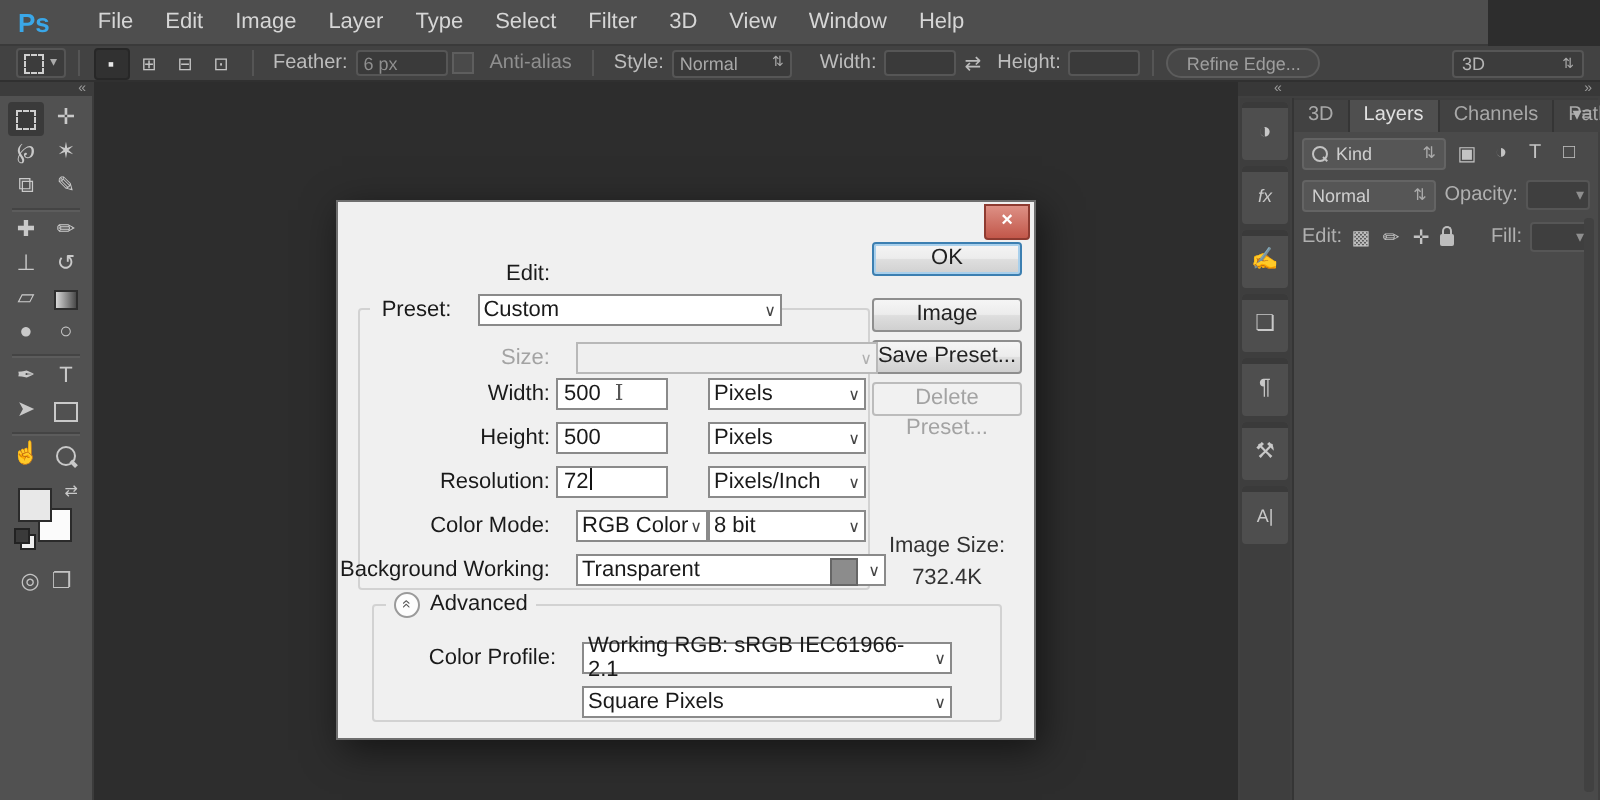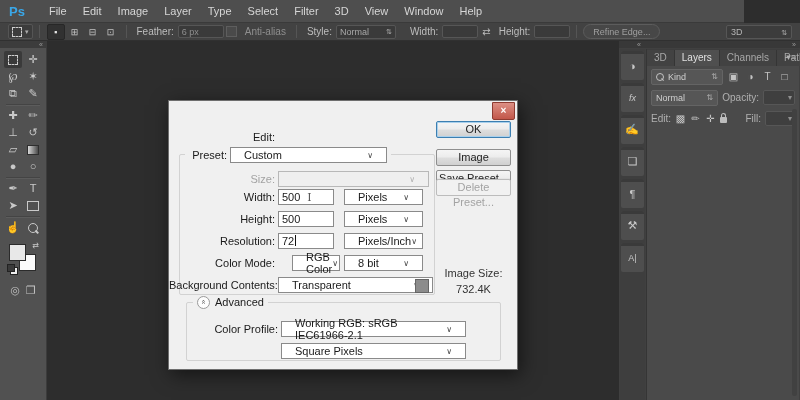--- a/index.html
+++ b/index.html
@@ -90,21 +90,21 @@
   .dlg-title{height:21px;background:linear-gradient(#fdfdfd,#eaeaea);border-bottom:1px solid #d8d8d8;
              text-align:center;line-height:21px;font-size:12px;color:#333;}
   .dlg-close{position:absolute;top:1px;right:2px;width:21px;height:16px;
              background:linear-gradient(#dd9085,#c2574a);border:1px solid #8e3b31;border-radius:0 0 2px 2px;
              color:#fff;font-size:10px;line-height:15px;text-align:center;font-weight:bold;}
   .dlbl{position:absolute;text-align:right;height:16px;line-height:16px;white-space:nowrap;}
   .dlbl.dim{color:#a3a3a3;}
   .win{position:absolute;height:16px;background:#fff;border:1px solid #8a8a8a;box-sizing:border-box;
        line-height:14px;padding:0 3px;font-size:11px;}
   .wdd{position:absolute;height:16px;background:#fff;border:1px solid #8a8a8a;box-sizing:border-box;
-       display:flex;align-items:center;padding:0 13px;font-size:11px;}
+       display:flex;align-items:center;padding:0 2px;font-size:11px;margin-left:10px;}
   .wdd .chev{margin-left:auto;font-size:8px;color:#444;}
   .wdd.disabled{background:#efefef;border-color:#b8b8b8;}
   .wdd.disabled .chev{color:#b0b0b0;}
   .wbtn{position:absolute;left:267px;width:75px;height:17px;box-sizing:border-box;text-align:center;
         line-height:15px;font-size:11px;color:#222;border:1px solid #8e8e8e;border-radius:2px;
         background:linear-gradient(#f5f5f5,#ececec 48%,#dedede 52%,#d0d0d0);}
   .wbtn.ok{border-color:#3c7fb1;box-shadow:inset 0 0 0 1px #a9d0ec;}
   .wbtn.disabled{color:#a3a3a3;background:#f1f1f1;border-color:#bcbcbc;}
   .groupbox{position:absolute;border:1px solid #d2d2d2;border-radius:2px;}
   .legend-mask{position:absolute;background:#f0f0f0;display:flex;align-items:center;}
@@ -336,21 +336,21 @@
     </div>
   </div>
 
   <div class="dialog">
     <div class="dlg-close">×</div>
 
     <span class="dlbl" style="left:40px;top:28px;width:66px">Edit:</span>
     <div class="wbtn ok" style="top:20px">OK</div>
     <div class="wbtn" style="top:48px">Image</div>
     <div class="wbtn" style="top:69px">Save Preset...</div>
-    <div class="wbtn disabled" style="top:78px">Delete Preset...</div>
+    <div class="wbtn disabled" style="top:90px">Delete Preset...</div>
 
     <div class="groupbox" style="left:10px;top:53px;width:254px;height:139px"></div>
     <div class="legend-mask" style="left:16px;top:45px;width:206px;height:18px">
       <span style="width:42px;text-align:right;margin-right:3px">Preset:</span>
       <div class="wdd" style="position:relative;width:157px;height:16px">
         <span>Custom</span>
         <span class="chev">∨</span>
       </div>
     </div>
 
@@ -374,30 +374,30 @@
       </div>
 
     <span class="dlbl" style="left:30px;top:132px;width:76px">Resolution:</span>
     <div class="win" style="left:109px;top:132px;width:56px"><span>72</span><span class="caret"></span></div>
     <div class="wdd" style="left:175px;top:132px;width:79px">
         <span>Pixels/Inch</span>
         <span class="chev">∨</span>
       </div>
 
     <span class="dlbl" style="left:30px;top:154px;width:76px">Color Mode:</span>
-    <div class="wdd" style="left:123px;top:154px;width:48px">
+    <div class="wdd" style="left:109px;top:154px;width:66px">
         <span>RGB Color</span>
         <span class="chev">∨</span>
       </div>
     <div class="wdd" style="left:175px;top:154px;width:79px">
         <span>8 bit</span>
         <span class="chev">∨</span>
       </div>
 
-    <span class="dlbl" style="left:0px;top:176px;width:106px">Background Contents:</span>
+    <span class="dlbl" style="left:0px;top:176px;width:106px">Background Working:</span>
     <div class="wdd" style="left:109px;top:176px;width:155px">
         <span>Transparent</span>
         <span class="chev">∨</span>
       </div>
     <div class="bg-swatch" style="left:246px;top:178px"></div>
 
     <div class="imgsize" style="top:166px">Image Size:</div>
     <div class="imgsize" style="top:182px">732.4K</div>
 
     <div class="groupbox" style="left:17px;top:201px;width:313px;height:57px"></div>

